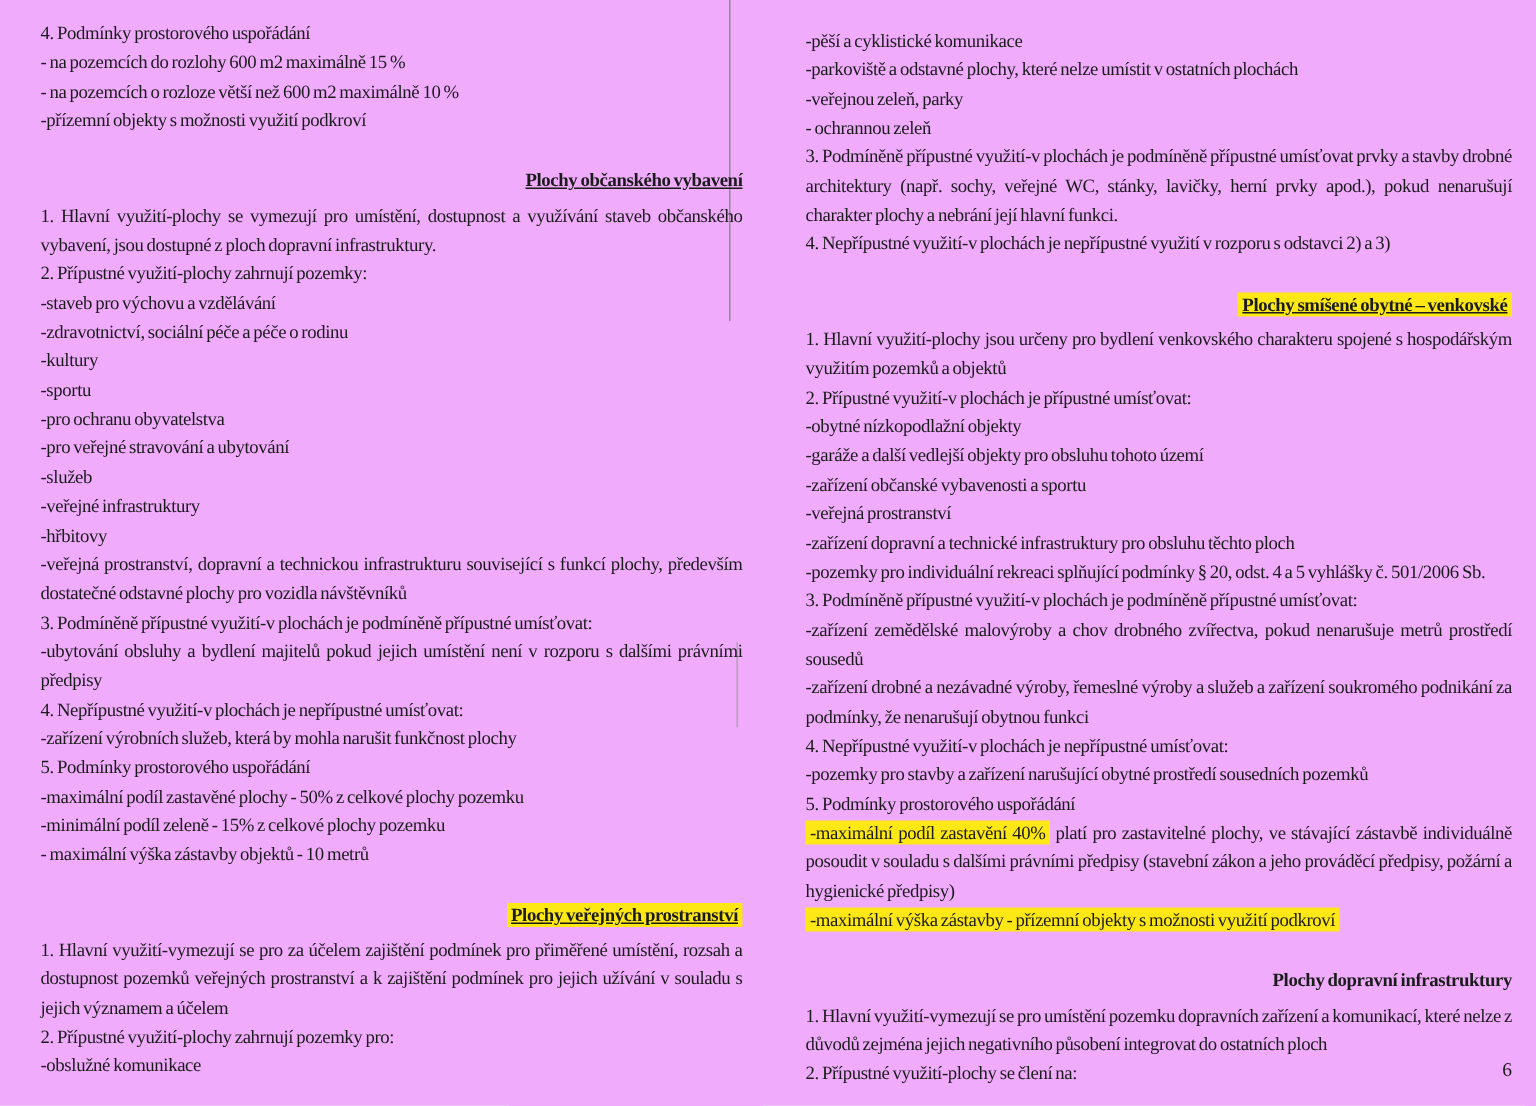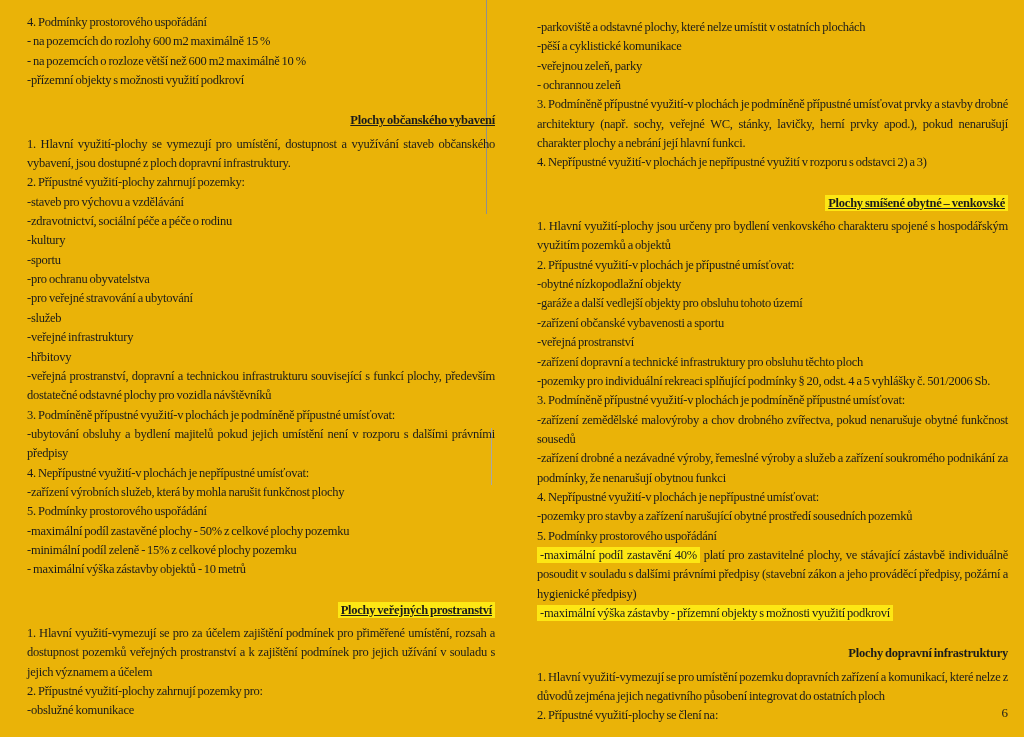--- a/index.html
+++ b/index.html
@@ -4,21 +4,21 @@
 <style>
   html, body { margin:0; padding:0; }
   body {
     width:1024px; height:737px;
     background:#ffffff;
     font-family:"Liberation Serif", "DejaVu Serif", serif;
     position:relative; overflow:hidden;
   }
   .page {
     position:absolute; inset:0;
-    background:#eab308;
+    background:#f0abfc;
     color:#1b1b1b;
   }
   .col { position:absolute; }
   .col-left  { left:27px;  top:13px; width:468px; }
   .col-right { left:537px; top:18px; width:471px; }
   .col p {
     margin:0;
     font-size:12.5px;
     line-height:19.35px;
     letter-spacing:-0.25px;
@@ -80,37 +80,37 @@
     <p>-maximální podíl zastavěné plochy - 50% z celkové plochy pozemku</p>
     <p>-minimální podíl zeleně - 15% z celkové plochy pozemku</p>
     <p>- maximální výška zástavby objektů - 10 metrů</p>
     <p class="heading"><span class="mark ul">Plochy veřejných prostranství</span></p>
     <p class="just">1. Hlavní využití-vymezují se pro za účelem zajištění podmínek pro přiměřené umístění, rozsah a dostupnost pozemků veřejných prostranství a k zajištění podmínek pro jejich užívání v souladu s jejich významem a účelem</p>
     <p>2. Přípustné využití-plochy zahrnují pozemky pro:</p>
     <p>-obslužné komunikace</p>
   </div>
 
   <div class="col col-right">
+    <p>-pěší a cyklistické komunikace</p>
     <p>-parkoviště a odstavné plochy, které nelze umístit v ostatních plochách</p>
-    <p>-pěší a cyklistické komunikace</p>
     <p>-veřejnou zeleň, parky</p>
     <p>- ochrannou zeleň</p>
     <p class="just">3. Podmíněně přípustné využití-v plochách je podmíněně přípustné umísťovat prvky a stavby drobné architektury (např. sochy, veřejné WC, stánky, lavičky, herní prvky apod.), pokud nenarušují charakter plochy a nebrání její hlavní funkci.</p>
     <p>4. Nepřípustné využití-v plochách je nepřípustné využití v rozporu s odstavci 2) a 3)</p>
     <p class="heading"><span class="mark ul">Plochy smíšené obytné – venkovské</span></p>
     <p class="just">1. Hlavní využití-plochy jsou určeny pro bydlení venkovského charakteru spojené s hospodářským využitím pozemků a objektů</p>
     <p>2. Přípustné využití-v plochách je přípustné umísťovat:</p>
     <p>-obytné nízkopodlažní objekty</p>
     <p>-garáže a další vedlejší objekty pro obsluhu tohoto území</p>
     <p>-zařízení občanské vybavenosti a sportu</p>
     <p>-veřejná prostranství</p>
     <p>-zařízení dopravní a technické infrastruktury pro obsluhu těchto ploch</p>
     <p>-pozemky pro individuální rekreaci splňující podmínky § 20, odst. 4 a 5 vyhlášky č. 501/2006 Sb.</p>
     <p>3. Podmíněně přípustné využití-v plochách je podmíněně přípustné umísťovat:</p>
-    <p class="just">-zařízení zemědělské malovýroby a chov drobného zvířectva, pokud nenarušuje obytné funkčnost sousedů</p>
+    <p class="just">-zařízení zemědělské malovýroby a chov drobného zvířectva, pokud nenarušuje metrů prostředí sousedů</p>
     <p class="just">-zařízení drobné a nezávadné výroby, řemeslné výroby a služeb a zařízení soukromého podnikání za podmínky, že nenarušují obytnou funkci</p>
     <p>4. Nepřípustné využití-v plochách je nepřípustné umísťovat:</p>
     <p>-pozemky pro stavby a zařízení narušující obytné prostředí sousedních pozemků</p>
     <p>5. Podmínky prostorového uspořádání</p>
     <p class="just"><mark class="mark">-maximální podíl zastavění 40%</mark><span> platí pro zastavitelné plochy, ve stávající zástavbě individuálně posoudit v souladu s dalšími právními předpisy (stavební zákon a jeho prováděcí předpisy, požární a hygienické předpisy)</span></p>
     <p><mark class="mark">-maximální výška zástavby - přízemní objekty s možnosti využití podkroví</mark></p>
     <p class="heading">Plochy dopravní infrastruktury</p>
     <p class="just">1. Hlavní využití-vymezují se pro umístění pozemku dopravních zařízení a komunikací, které nelze z důvodů zejména jejich negativního působení integrovat do ostatních ploch</p>
     <p>2. Přípustné využití-plochy se člení na:</p>
   </div>

